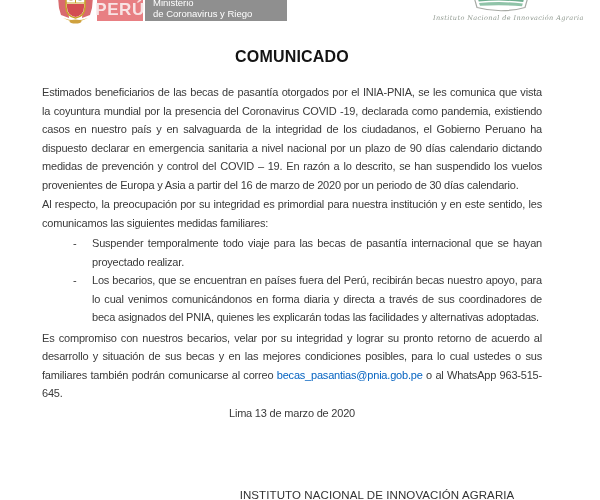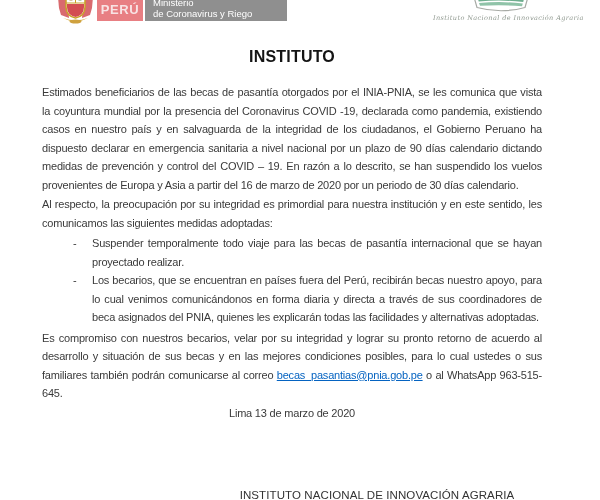--- a/index.html
+++ b/index.html
@@ -8,21 +8,21 @@
     overflow:hidden; font-family:"Liberation Sans", sans-serif; color:#3a3a3a;
   }
 
   
   .logo-left { position:absolute; left:57px; top:-9px; display:flex; align-items:flex-start; }
   .coat-wrap { width:37px; height:34px; margin-right:3px; }
   .peru-box {
     width:46px; height:30px; background:#e87f83; box-sizing:border-box;
     display:flex; align-items:center; justify-content:center; padding-top:7px;
   }
-  .peru-box span { color:#f8e3e4; font-weight:bold; font-size:13px; letter-spacing:0.6px; }
+  .peru-box span { color:#f8e3e4; font-weight:bold; font-size:17px; letter-spacing:0.6px; }
   .ministry-box {
     margin-left:2px; width:142px; height:30px; background:#8f8f8f; box-sizing:border-box;
     padding:7px 0 0 8px; color:#ffffff; font-size:9.5px; line-height:10.5px;
   }
   .logo-right { position:absolute; left:433px; top:0; width:136px; text-align:center; }
   .inia-shield-wrap { height:13px; overflow:visible; }
   .inia-shield-wrap svg { margin-top:-12px; }
   .inia-tagline {
     margin-top:1px; font-family:"DejaVu Serif", serif; font-style:italic;
     font-size:6.5px; color:#8f988f; letter-spacing:0.4px; white-space:nowrap;
@@ -35,21 +35,21 @@
   }
   .doc-body {
     position:absolute; top:83px; left:42px; width:500px;
     font-size:11px; line-height:18.5px; letter-spacing:-0.2px; text-align:justify;
   }
   .doc-body p { margin:0 0 1px 0; }
   .bullet-list { margin:2px 0; }
   .bullet-item { display:flex; }
   .bullet-marker { flex:0 0 50px; box-sizing:border-box; padding-left:31px; }
   .bullet-text { flex:1 1 auto; text-align:justify; }
-  .email-link { color:#0563c1; text-decoration:underline; cursor:pointer; }
+  .email-link { color:#0563c1; cursor:pointer; }
   .date-line { margin-top:5px; text-align:center; }
   .doc-footer {
     position:absolute; top:489px; left:212px; width:330px; text-align:center;
     font-size:11.5px; letter-spacing:0.1px; color:#333333; white-space:nowrap;
   }
 </style>
 </head>
 <body>
 
 <div class="page">
@@ -86,25 +86,25 @@
       <svg width="74" height="25" viewBox="0 0 74 25">
         <path d="M8,1 H66 L61,18.5 Q37,25 13,18.5 Z" fill="#ffffff" stroke="#a7aaa5" stroke-width="1.2"></path>
         <path d="M13,5 Q38,2 61,5.5 L60.3,8.5 Q38,5.5 13.8,8 Z" fill="#9ccdb3"></path>
         <path d="M13.9,9.5 Q38,7 60,10 L59.2,13 Q38,10.5 14.7,12.5 Z" fill="#6fae8f"></path>
         <path d="M15,14 Q38,12 58.8,14.5 L58,17.2 Q38,15.5 16,16.8 Z" fill="#8fc3a8"></path>
       </svg>
     </div>
     <div class="inia-tagline">Instituto Nacional de Innovación Agraria</div>
   </div>
 
-  <div class="doc-title">INSTITUTO</div>
+  <div class="doc-title">COMUNICADO</div>
 
   <div class="doc-body">
     <p>Estimados beneficiarios de las becas de pasantía otorgados por el INIA-PNIA, se les comunica que vista la coyuntura mundial por la presencia del Coronavirus COVID -19, declarada como pandemia, existiendo casos en nuestro país y en salvaguarda de la integridad de los ciudadanos, el Gobierno Peruano ha dispuesto declarar en emergencia sanitaria a nivel nacional por un plazo de 90 días calendario dictando medidas de prevención y control del COVID – 19. En razón a lo descrito, se han suspendido los vuelos provenientes de Europa y Asia a partir del 16 de marzo de 2020 por un periodo de 30 días calendario.</p>
-    <p>Al respecto, la preocupación por su integridad es primordial para nuestra institución y en este sentido, les comunicamos las siguientes medidas adoptadas:</p>
+    <p>Al respecto, la preocupación por su integridad es primordial para nuestra institución y en este sentido, les comunicamos las siguientes medidas familiares:</p>
 
     <div class="bullet-list">
       <div class="bullet-item">
         <span class="bullet-marker">-</span>
         <span class="bullet-text">Suspender temporalmente todo viaje para las becas de pasantía internacional que se hayan proyectado realizar.</span>
       </div>
       <div class="bullet-item">
         <span class="bullet-marker">-</span>
         <span class="bullet-text">Los becarios, que se encuentran en países fuera del Perú, recibirán becas nuestro apoyo, para lo cual venimos comunicándonos en forma diaria y directa a través de sus coordinadores de beca asignados del PNIA, quienes les explicarán todas las facilidades y alternativas adoptadas.</span>
       </div>

